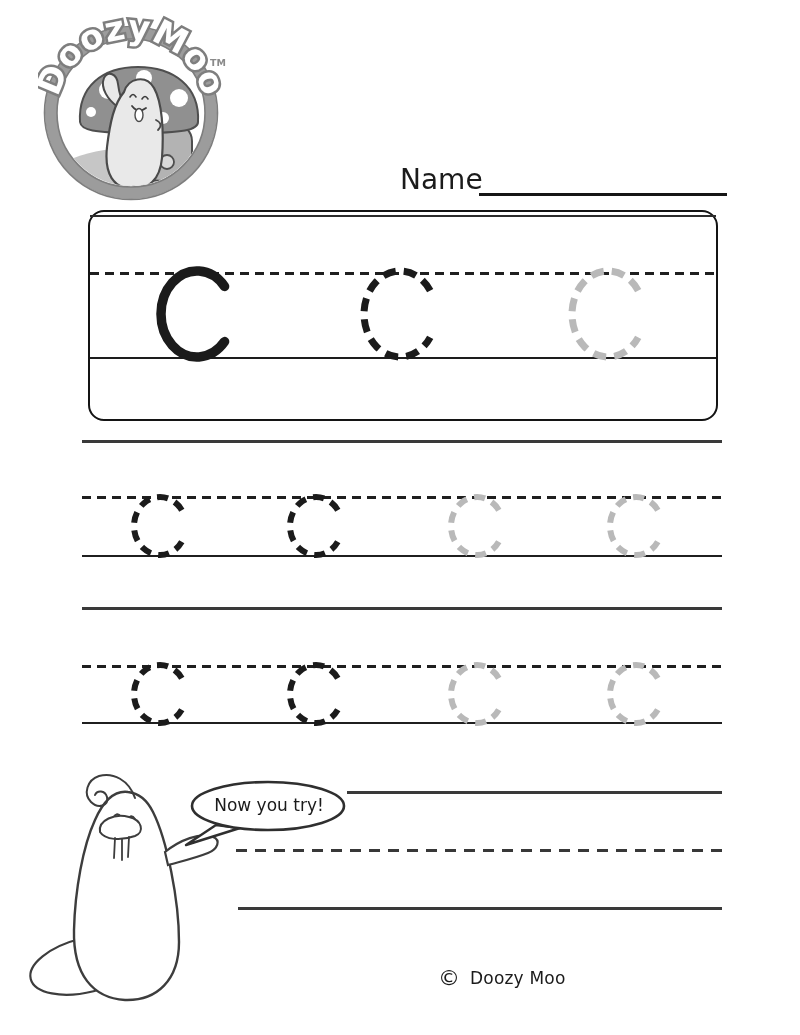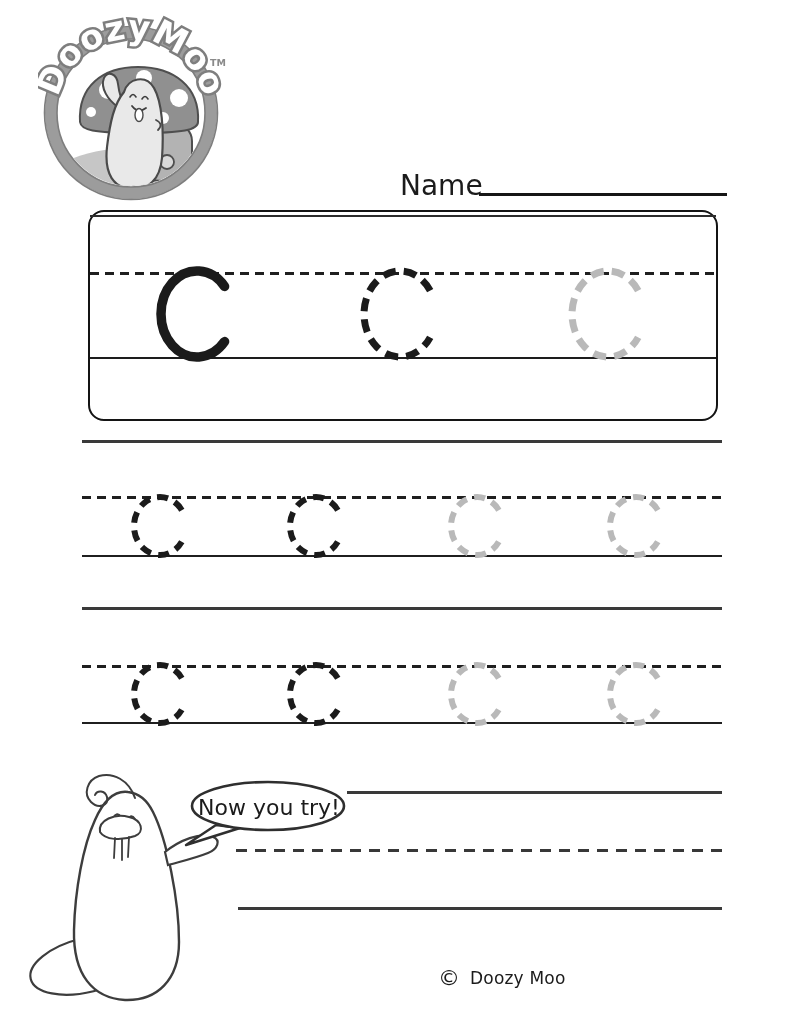--- a/index.html
+++ b/index.html
@@ -8,29 +8,29 @@
   .page{position:relative;width:800px;height:1035px;background:#fff;overflow:hidden}
   .abs{position:absolute}
   
   .hline{position:absolute;background:var(--line,#3a3a3a)}
   .hline.base{background:#1f1f1f}
   .hdash{position:absolute;background:repeating-linear-gradient(to right,#1f1f1f 0 9px,transparent 9px 15px)}
   .hdash.big{background:repeating-linear-gradient(to right,#383838 0 11px,transparent 11px 19px)}
   
   .title1{position:absolute;left:249px;top:47px;font-size:24px;font-weight:bold;letter-spacing:-0.3px;white-space:nowrap}
   .title2{position:absolute;left:249px;top:85px;font-size:23px;font-weight:500;letter-spacing:-0.2px;white-space:nowrap}
-  .name-label{position:absolute;left:400px;top:169px;font-size:28px;font-weight:500}
+  .name-label{position:absolute;left:400px;top:163px;font-size:28px;font-weight:500}
   .name-line{position:absolute;left:479px;top:193px;width:248px;height:3px;background:#161616}
   
   .trace-box{position:absolute;left:88px;top:210px;width:630px;height:211px;border:2px solid #141414;border-radius:16px;background:#fff}
   .box-inner-topline{position:absolute;left:0;right:0;top:3px;height:2px;background:#2c2c2c}
   .letters-layer{position:absolute;left:0;top:0;width:800px;height:1035px;z-index:5;pointer-events:none}
   
   .bubble-svg{position:absolute;left:178px;top:779px;width:172px;height:72px}
-  .bubble-text{position:absolute;left:196px;top:795px;width:146px;text-align:center;font-size:22px;font-weight:500;white-space:nowrap;z-index:6}
+  .bubble-text{position:absolute;left:196px;top:795px;width:146px;text-align:center;font-size:17px;font-weight:500;white-space:nowrap;z-index:6}
   
   .footer-site{position:absolute;left:258px;top:956px;font-size:26px;font-weight:bold;letter-spacing:-0.5px}
   .footer-copy{position:absolute;left:438px;top:967px;display:flex;align-items:center}
   .footer-copy .csym{font-size:22px;line-height:1}
   .footer-copy .cown{font-size:17px;font-weight:500;margin-left:10px;letter-spacing:0.2px}
   svg{display:block}
 </style>
 </head>
 <body>
 

